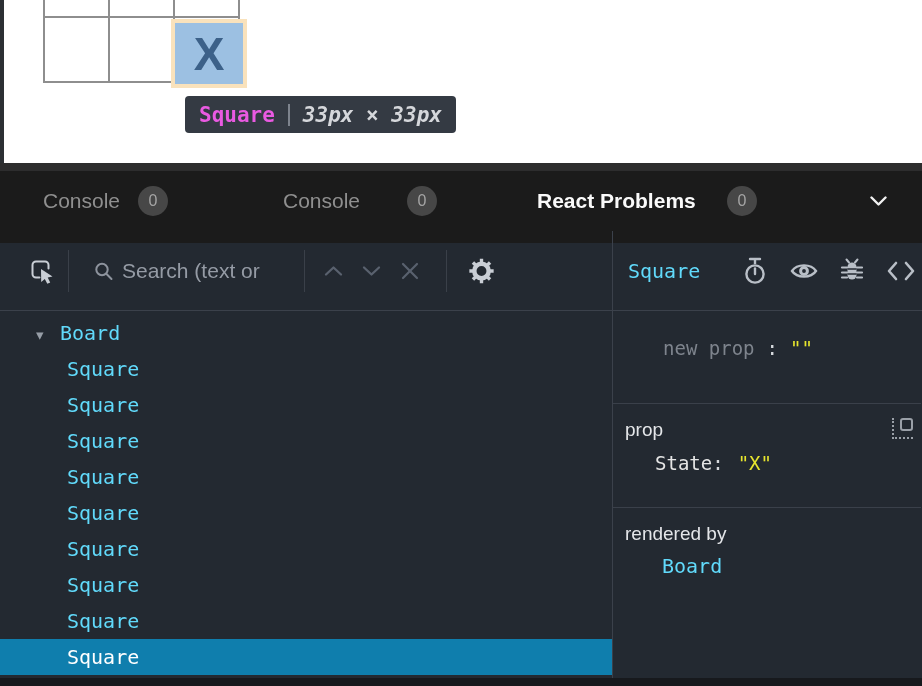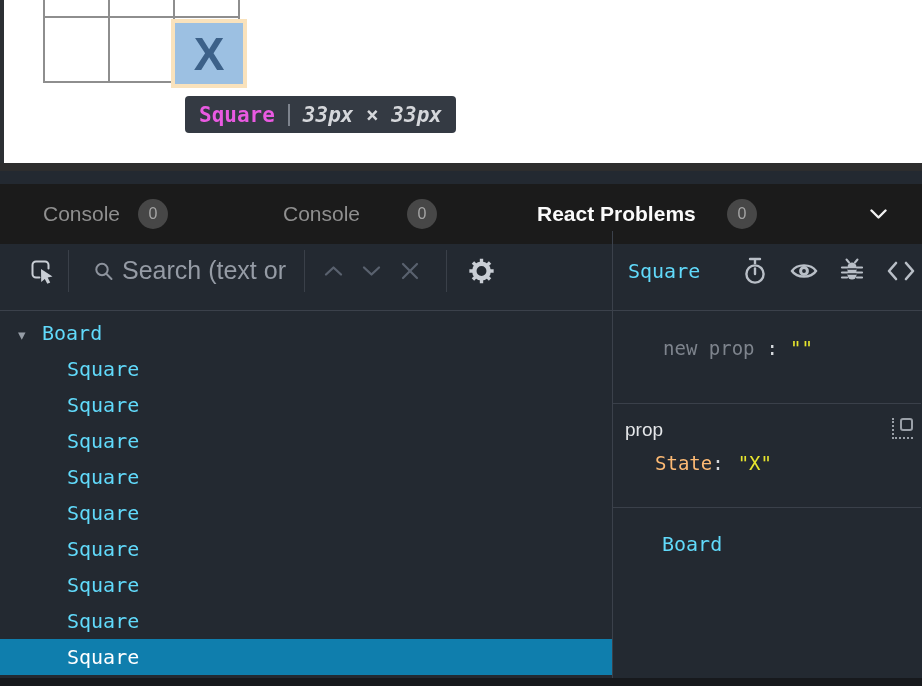--- a/index.html
+++ b/index.html
@@ -30,67 +30,67 @@
     position:absolute; left:185px; top:96px; height:37px; z-index:3;
     display:inline-flex; align-items:center; gap:13px; padding:0 14px;
     background:#343a43; border-radius:4px;
     font-family:"DejaVu Sans Mono", monospace; font-weight:bold; font-size:21px;
   }
   .size-tooltip .comp { color:#ea5ae2; }
   .size-tooltip .sep { width:2px; height:22px; background:#7d838d; }
   .size-tooltip .dims { color:#d5d7db;font-style:italic; }
   
   .gap-strip { position:absolute; left:0; top:163px; width:922px; height:8px; background:#2d2d2e; }
-  .tabbar { position:absolute; left:0; top:184px; width:922px; height:60px; background:#1b1b1b; }
+  .tabbar { position:absolute; left:0; top:171px; width:922px; height:72px; background:#1b1b1b; }
   .tab-label { position:absolute; top:0; line-height:60px; font-size:21px; color:#8f8f8f; cursor:default; }
   .tab-label.active { color:#fafafa; font-weight:bold; }
   .tab-badge {
     position:absolute; top:15px; width:30px; height:30px; border-radius:15px;
     background:#474747; color:#a5a5a5; font-size:16px;
     display:flex; align-items:center; justify-content:center;
   }
   .tab-chevron { position:absolute; left:870px; top:25px; color:#f2f2f2; }
   
   .toolbar { position:absolute; left:0; top:231px; width:922px; height:80px; border-bottom:1px solid #3b414b; }
   .toolbar-left { position:absolute; left:0; top:0; width:613px; height:79px; border-right:1px solid #3b414b; }
   .toolbar-right { position:absolute; left:614px; top:0; width:308px; height:79px; }
   .t-item { position:absolute; top:50%; transform:translateY(-50%); }
   .v-div { position:absolute; top:50%; transform:translateY(-50%); width:1px; height:42px; background:#3a4049; }
   .search-input {
     position:absolute; left:122px; top:0; height:79px; width:175px;
     background:transparent; border:none; outline:none;
-    font-family:"Liberation Sans", sans-serif; font-size:25px; color:#e8eaed;
+    font-family:"Liberation Sans", sans-serif; font-size:21px; color:#e8eaed;
   }
   .search-input::placeholder { color:#959ba5; }
   .icon-dim { color:#59616e; }
   .icon-mid { color:#8d939d; }
   .icon-bright { color:#c9ced5; }
   .icon-panel { color:#b9bfc7; }
   .sel-comp-name { font-family:"DejaVu Sans Mono", monospace; font-size:20px; color:#61dafb; }
   
   .main { position:absolute; left:0; top:311px; width:922px; height:375px; display:flex; }
   .tree-pane { width:613px; border-right:1px solid #3b414b; padding-top:4px; overflow:hidden; }
   .tree-row {
     height:36px; line-height:36px; font-family:"DejaVu Sans Mono", monospace;
     font-size:20px; color:#61dafb; white-space:nowrap; cursor:default;
   }
-  .tree-row.root { padding-left:18px; }
+  .tree-row.root { padding-left:36px; }
   .tree-row.child { padding-left:67px; }
   .tree-row.selected { background:#0f7ead; color:#ffffff; }
   .expander { display:inline-block; width:16px; margin-right:8px; color:#969da6; font-size:15px; font-family:"DejaVu Sans", sans-serif; }
   
   .details-pane { width:308px; overflow:hidden; }
   .section { position:relative; padding:15px 0 0 12px; border-bottom:1px solid #3a404a; }
   .section.props { height:93px; }
   .section.hooks { height:104px; }
   .section.rendered { height:170px; border-bottom:none; }
   .section-title { font-size:19px; color:#e4e6e9; }
   .kv-row { margin-top:11px; padding-left:30px; font-family:"DejaVu Sans Mono", monospace; font-size:19px; white-space:nowrap; }
   .k-gray { color:#7e848d;margin-left:8px; }
-  .k-purple { color:#fdba74; }
+  .k-purple { color:#e5e5e5; }
   .colon { color:#d6d9dd; }
   .colon.spaced { margin:0 12px; }
   .val-yellow { color:#e7e52e; margin-left:14px; }
   .link-cyan { margin-top:9px; padding-left:37px; font-family:"DejaVu Sans Mono", monospace; font-size:20px; color:#61dafb; cursor:pointer; }
   .hooks-icon { position:absolute; right:8px; top:14px; width:21px; height:21px;
     border-left:2px dotted #9aa0a8; border-bottom:2px dotted #9aa0a8; }
   .hooks-icon .inner { position:absolute; right:0; top:0; width:13px; height:13px;
     border:2px solid #9aa0a8; border-radius:3px; }
   .bottom-strip { position:absolute; left:0; top:678px; width:922px; height:8px; background:#17191d; z-index:5; }
   svg { display:block; }
@@ -258,19 +258,20 @@
       <div class="section hooks">
         <div class="section-title">prop</div>
         <span class="hooks-icon">
             <span class="inner"></span>
           </span>
         <div class="kv-row">
           <span class="k-purple">State</span><span class="colon">:</span><span class="val-yellow">"X"</span>
         </div>
       </div>
       <div class="section rendered">
+        <div class="section-title">rendered by</div>
         <div class="link-cyan">Board</div>
       </div>
     </div>
   </div>
 
   <div class="bottom-strip"></div>
 </div>
 
 </body></html>

